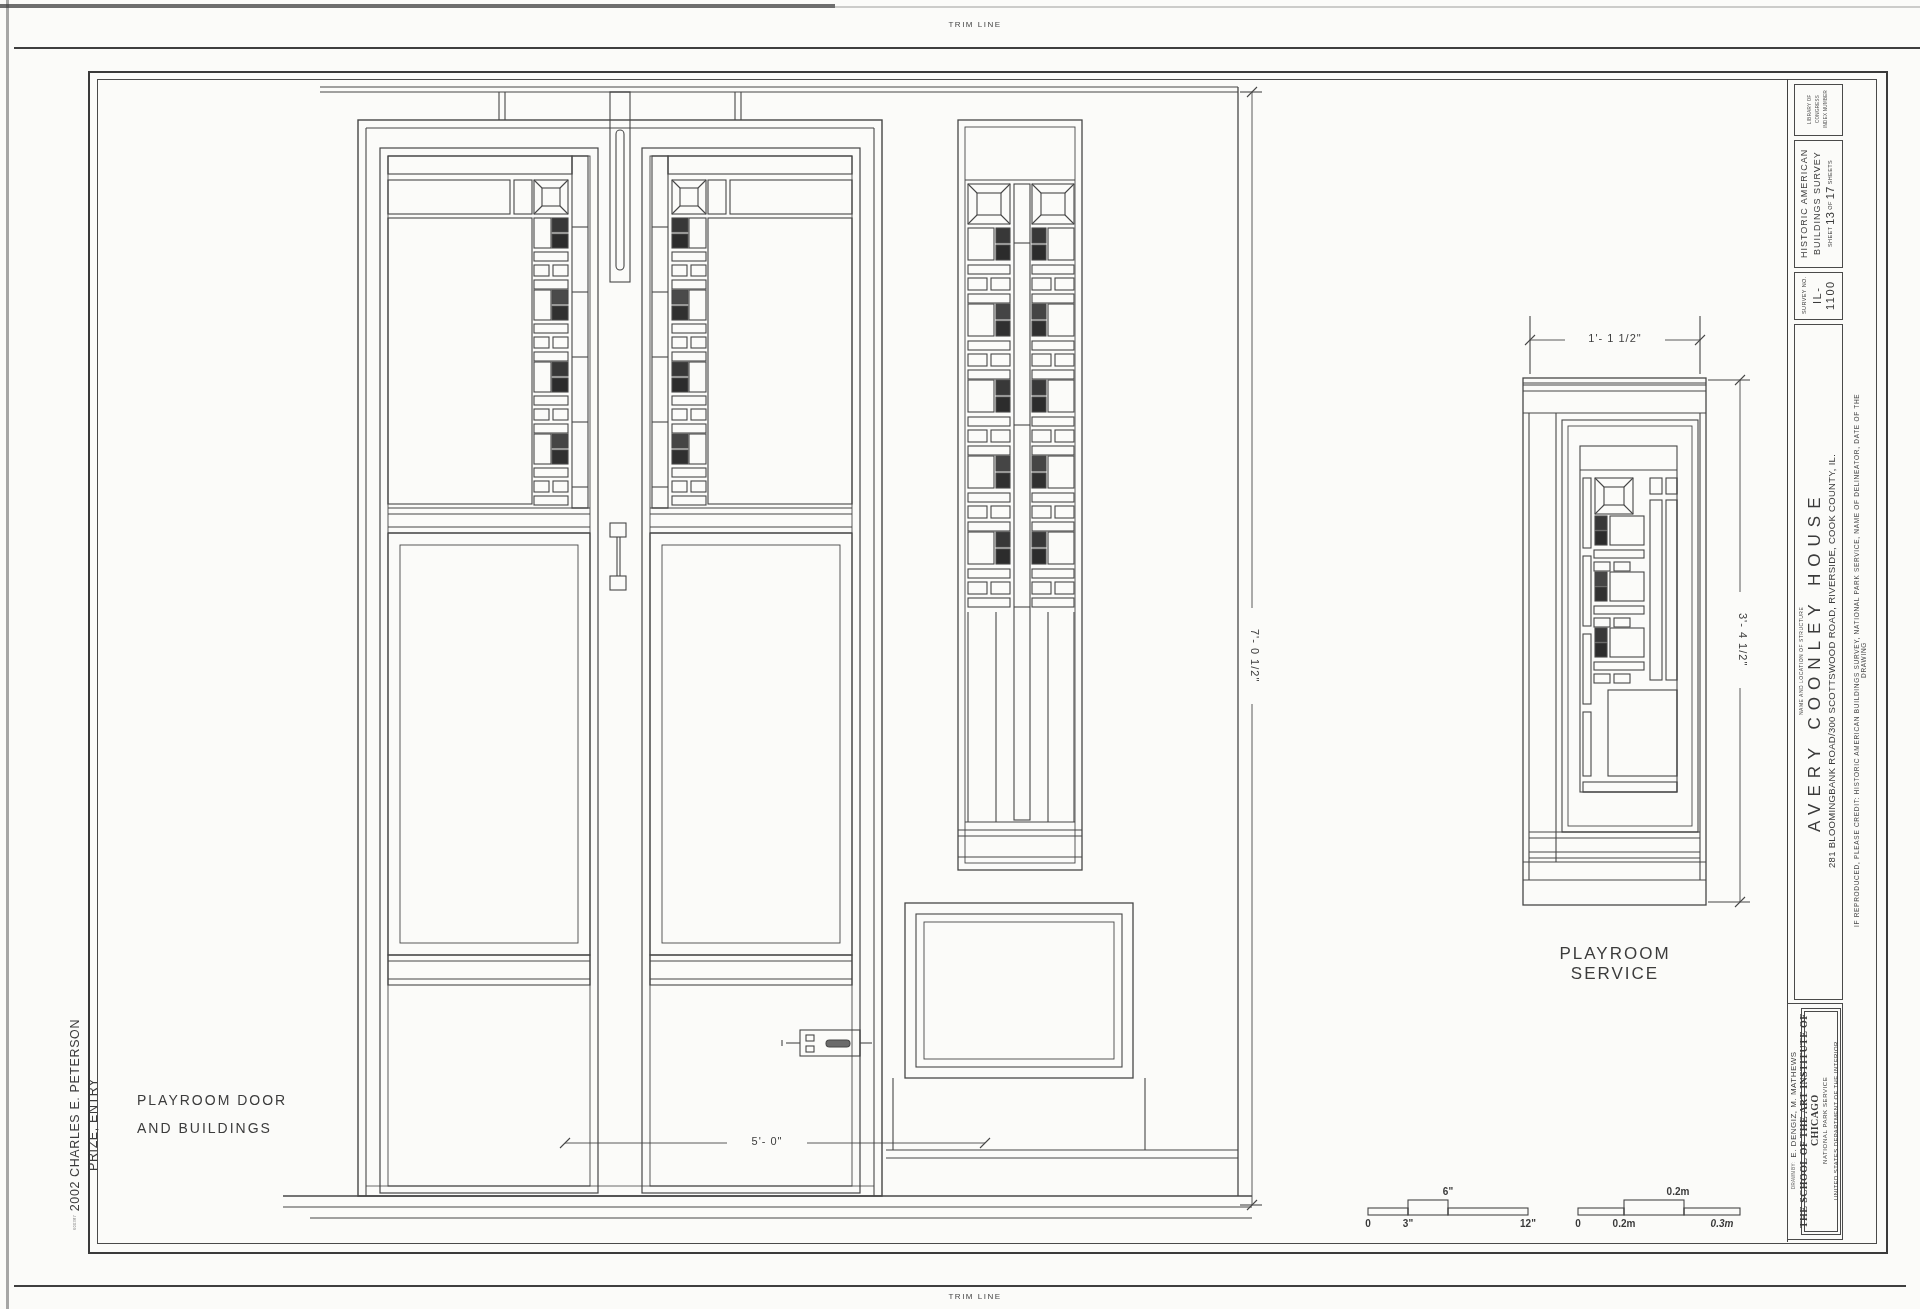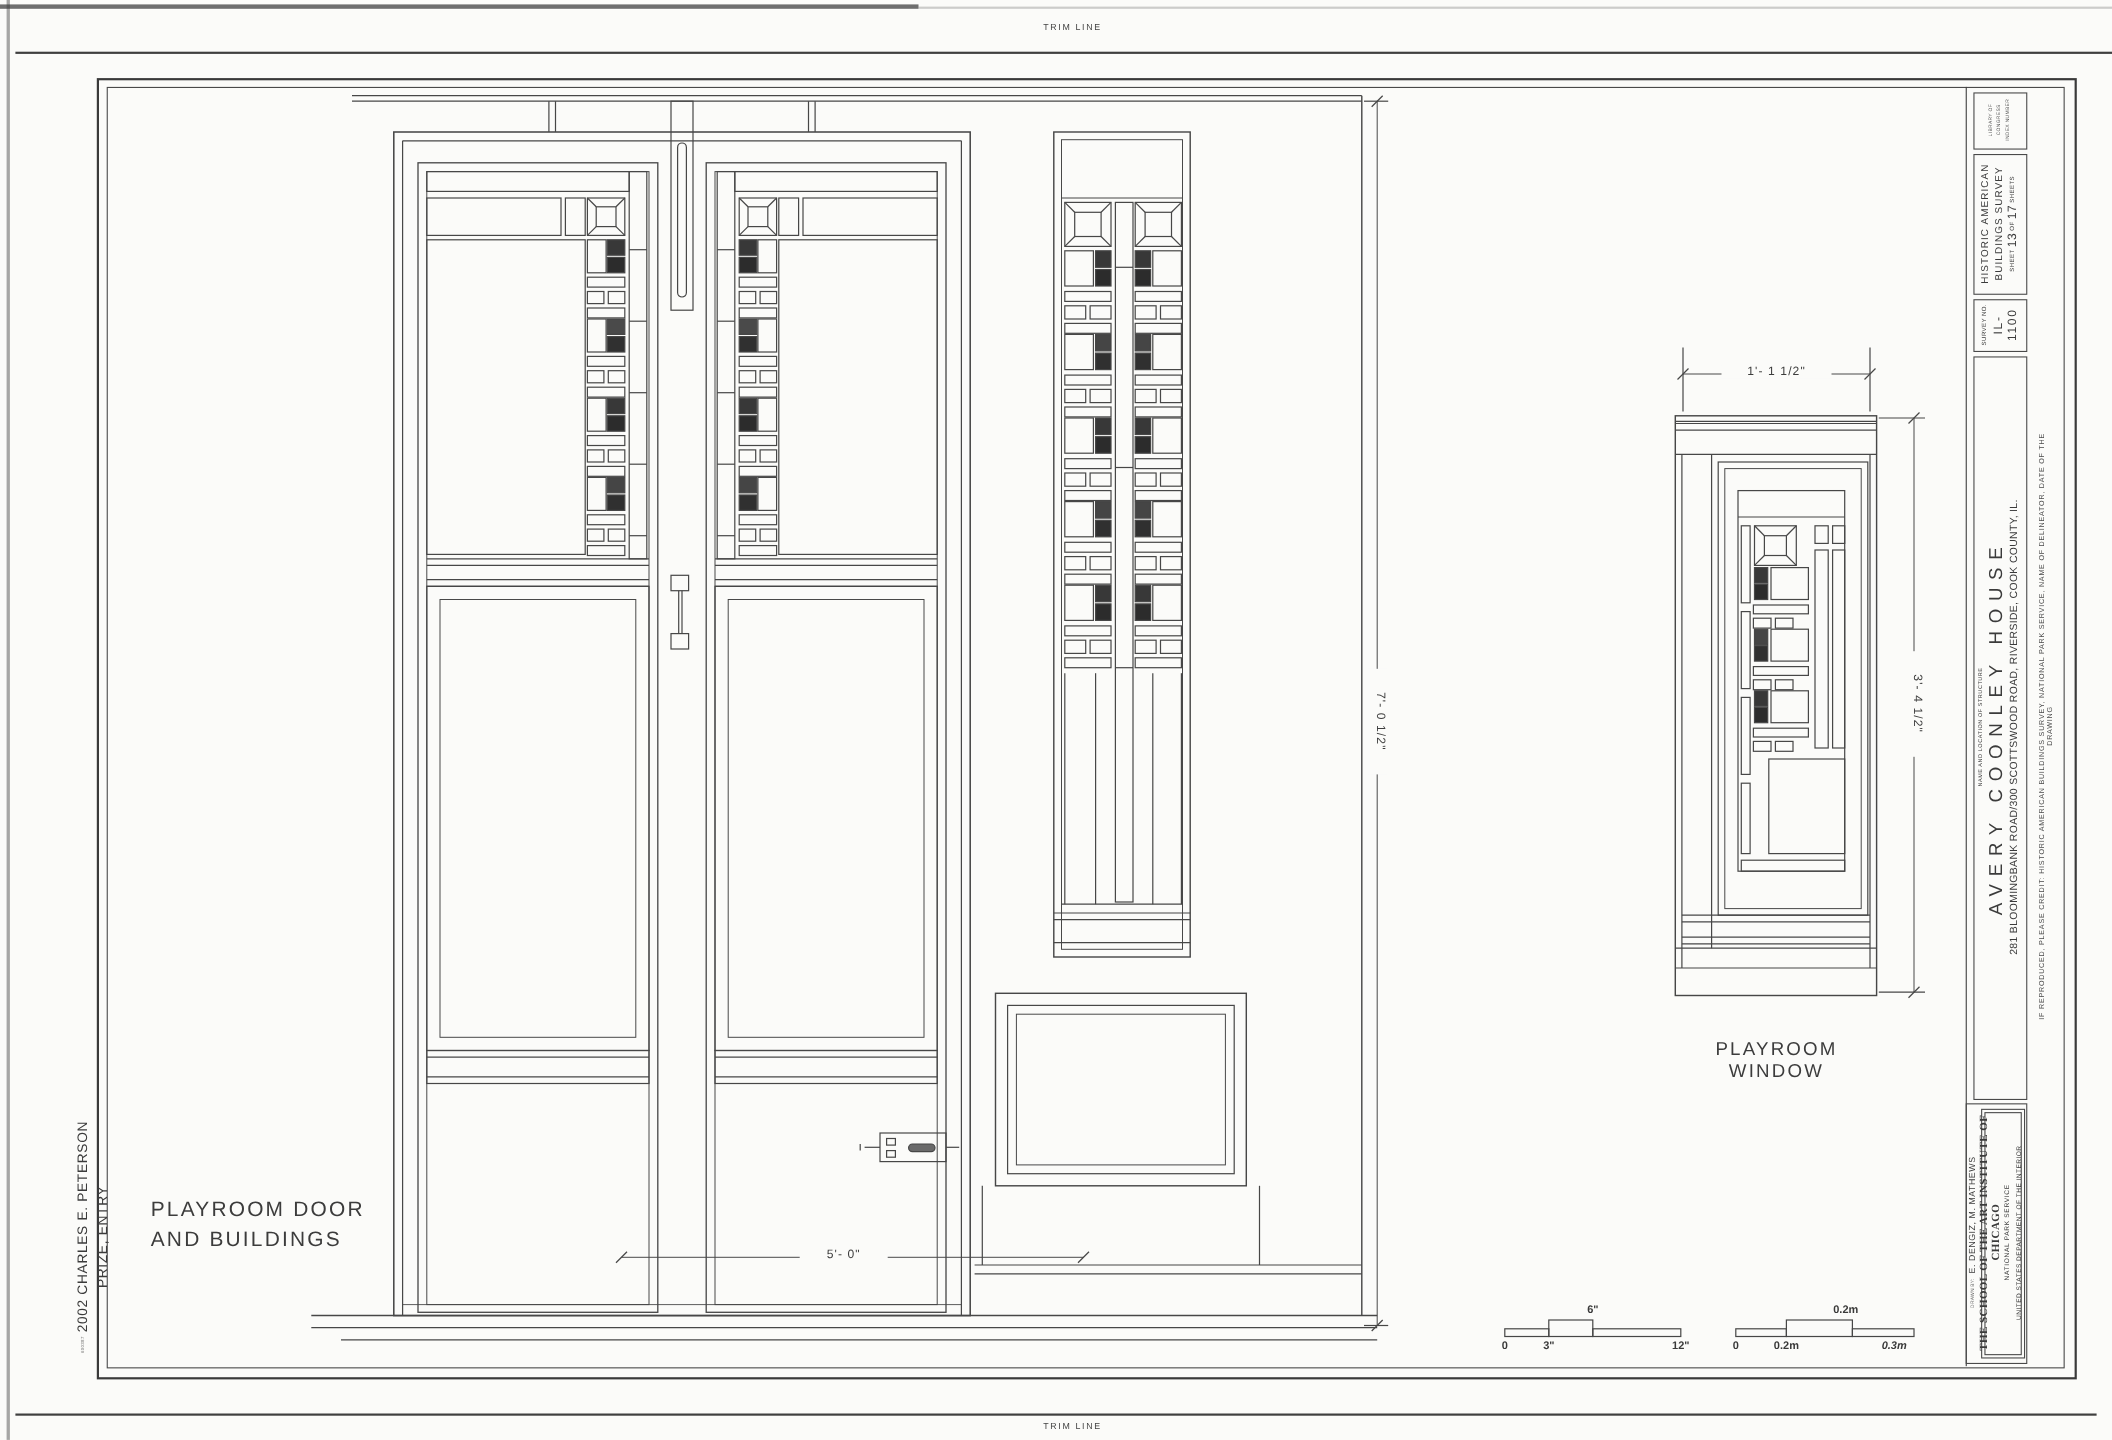--- a/index.html
+++ b/index.html
@@ -6,21 +6,21 @@
   body{width:1920px;height:1309px;position:relative;background:#fbfbf9;overflow:hidden;
        font-family:"Liberation Sans",sans-serif;color:#3d3d3d;}
   .abs{position:absolute;}
   
   .vtext{position:absolute;writing-mode:vertical-rl;transform:rotate(180deg);
          text-align:center;color:#3b3b3b;display:flex;flex-direction:column;justify-content:center;}
   
   .vdim{position:absolute;writing-mode:vertical-rl;color:#3d3d3d;background:#fbfbf9;
         font-size:11px;letter-spacing:1px;text-align:center;}
   .hdim{position:absolute;background:#fbfbf9;font-size:11px;letter-spacing:1px;text-align:center;color:#3d3d3d;}
-  .bigcap{font-size:19px;letter-spacing:2px;color:#3c3c3c;}
+  .bigcap{font-size:14px;letter-spacing:2px;color:#3c3c3c;}
   .scalelab{position:absolute;font-size:10px;font-weight:700;color:#3a3a3a;text-align:center;width:40px;}
   .trimlab{position:absolute;font-size:8px;letter-spacing:1.5px;color:#444;text-align:center;width:90px;}
   .box{position:absolute;border:1.3px solid #4a4a4a;background:transparent;}
   .thinline{position:absolute;background:#3f3f3f;}
   svg{position:absolute;left:0;top:0;}
 </style>
 </head>
 <body>
 
 <div class="thinline" style="left:0;top:4px;width:835px;height:4px;opacity:.75;"></div>
@@ -429,21 +429,21 @@
     <rect x="1624" y="1200" width="60" height="15"></rect>
     <rect x="1684" y="1208" width="56" height="7"></rect>
   </g>
 </g>
 </svg>
 
 <div class="abs bigcap" style="left:137px;top:1086px;line-height:28px;">
   <div>PLAYROOM DOOR</div>
   <div>AND BUILDINGS</div>
 </div>
-<div class="abs bigcap" style="left:1520px;top:944px;width:190px;text-align:center;font-size:17px;">PLAYROOM WINDOW</div>
+<div class="abs bigcap" style="left:1520px;top:944px;width:190px;text-align:center;font-size:17px;">PLAYROOM SERVICE</div>
 
 <div class="hdim" style="left:727px;top:1135px;width:80px;">5'- 0"</div>
 <div class="vdim" style="left:1243px;top:608px;width:18px;height:96px;">7'- 0 1/2"</div>
 <div class="hdim" style="left:1565px;top:332px;width:100px;">1'- 1 1/2"</div>
 <div class="vdim" style="left:1731px;top:592px;width:18px;height:96px;">3'- 4 1/2"</div>
 
 <div class="scalelab" style="left:1348px;top:1218px;">0</div>
 <div class="scalelab" style="left:1388px;top:1218px;">3"</div>
 <div class="scalelab" style="left:1428px;top:1186px;">6"</div>
 <div class="scalelab" style="left:1508px;top:1218px;">12"</div>

